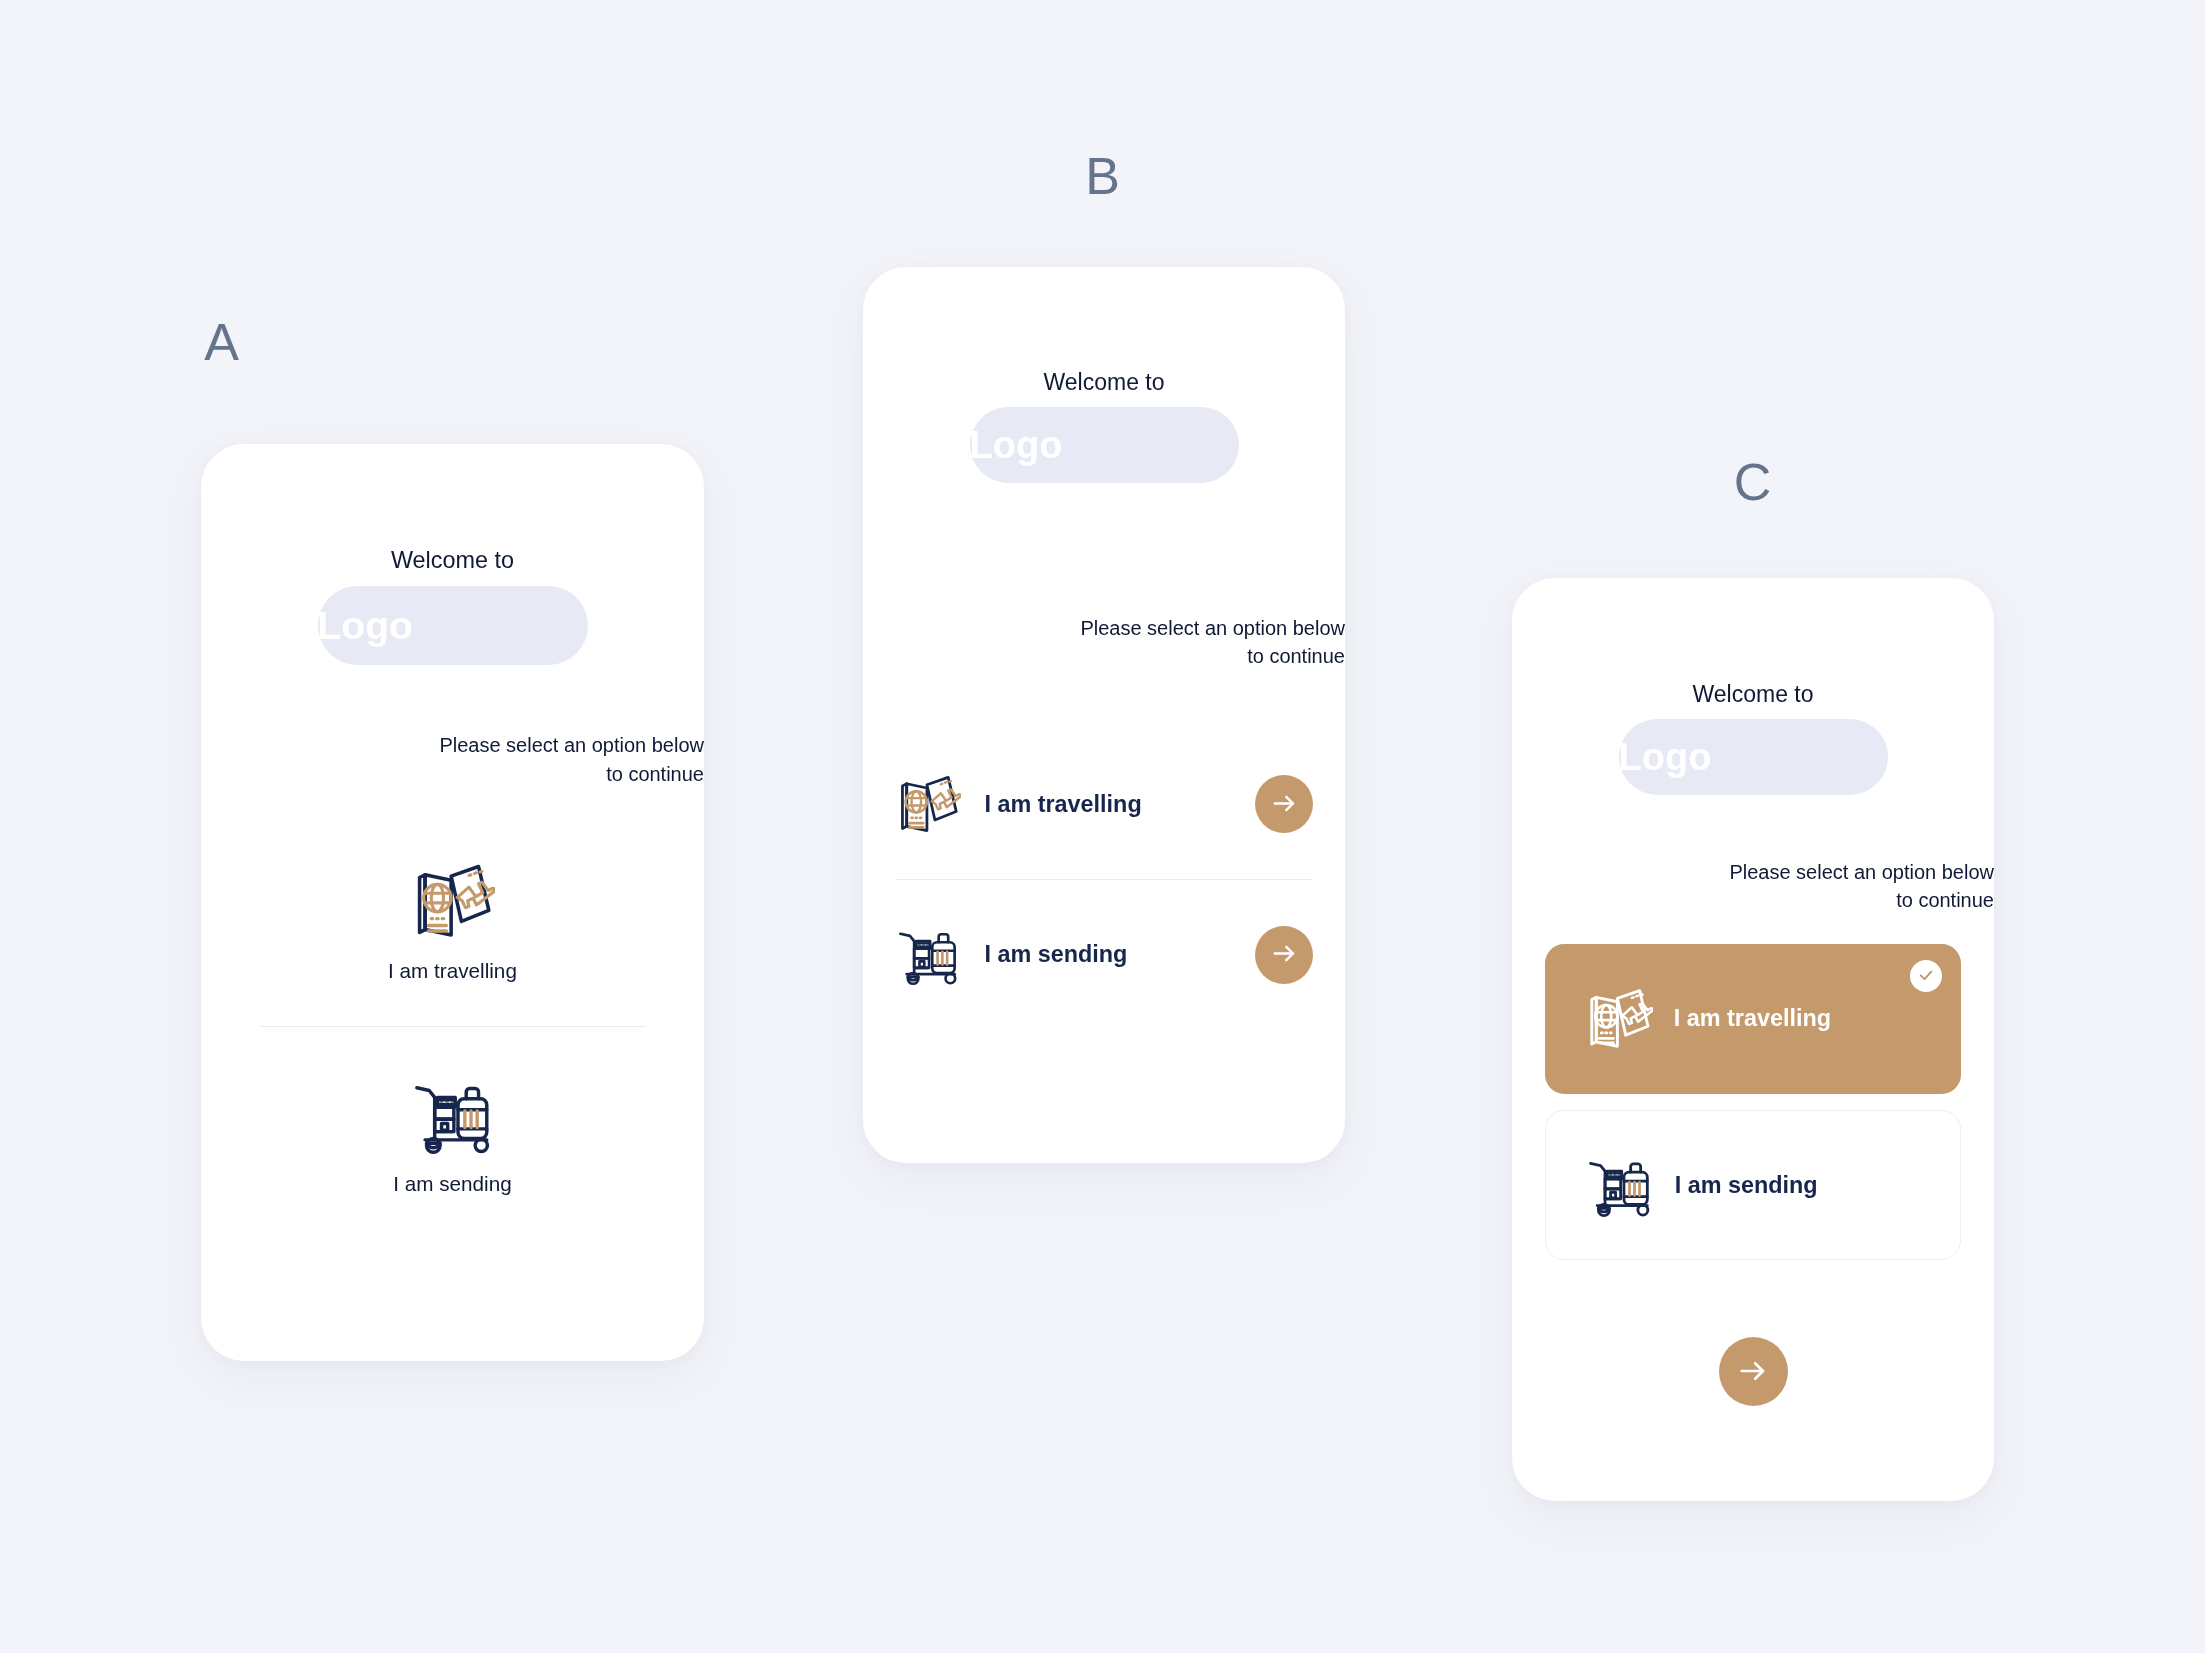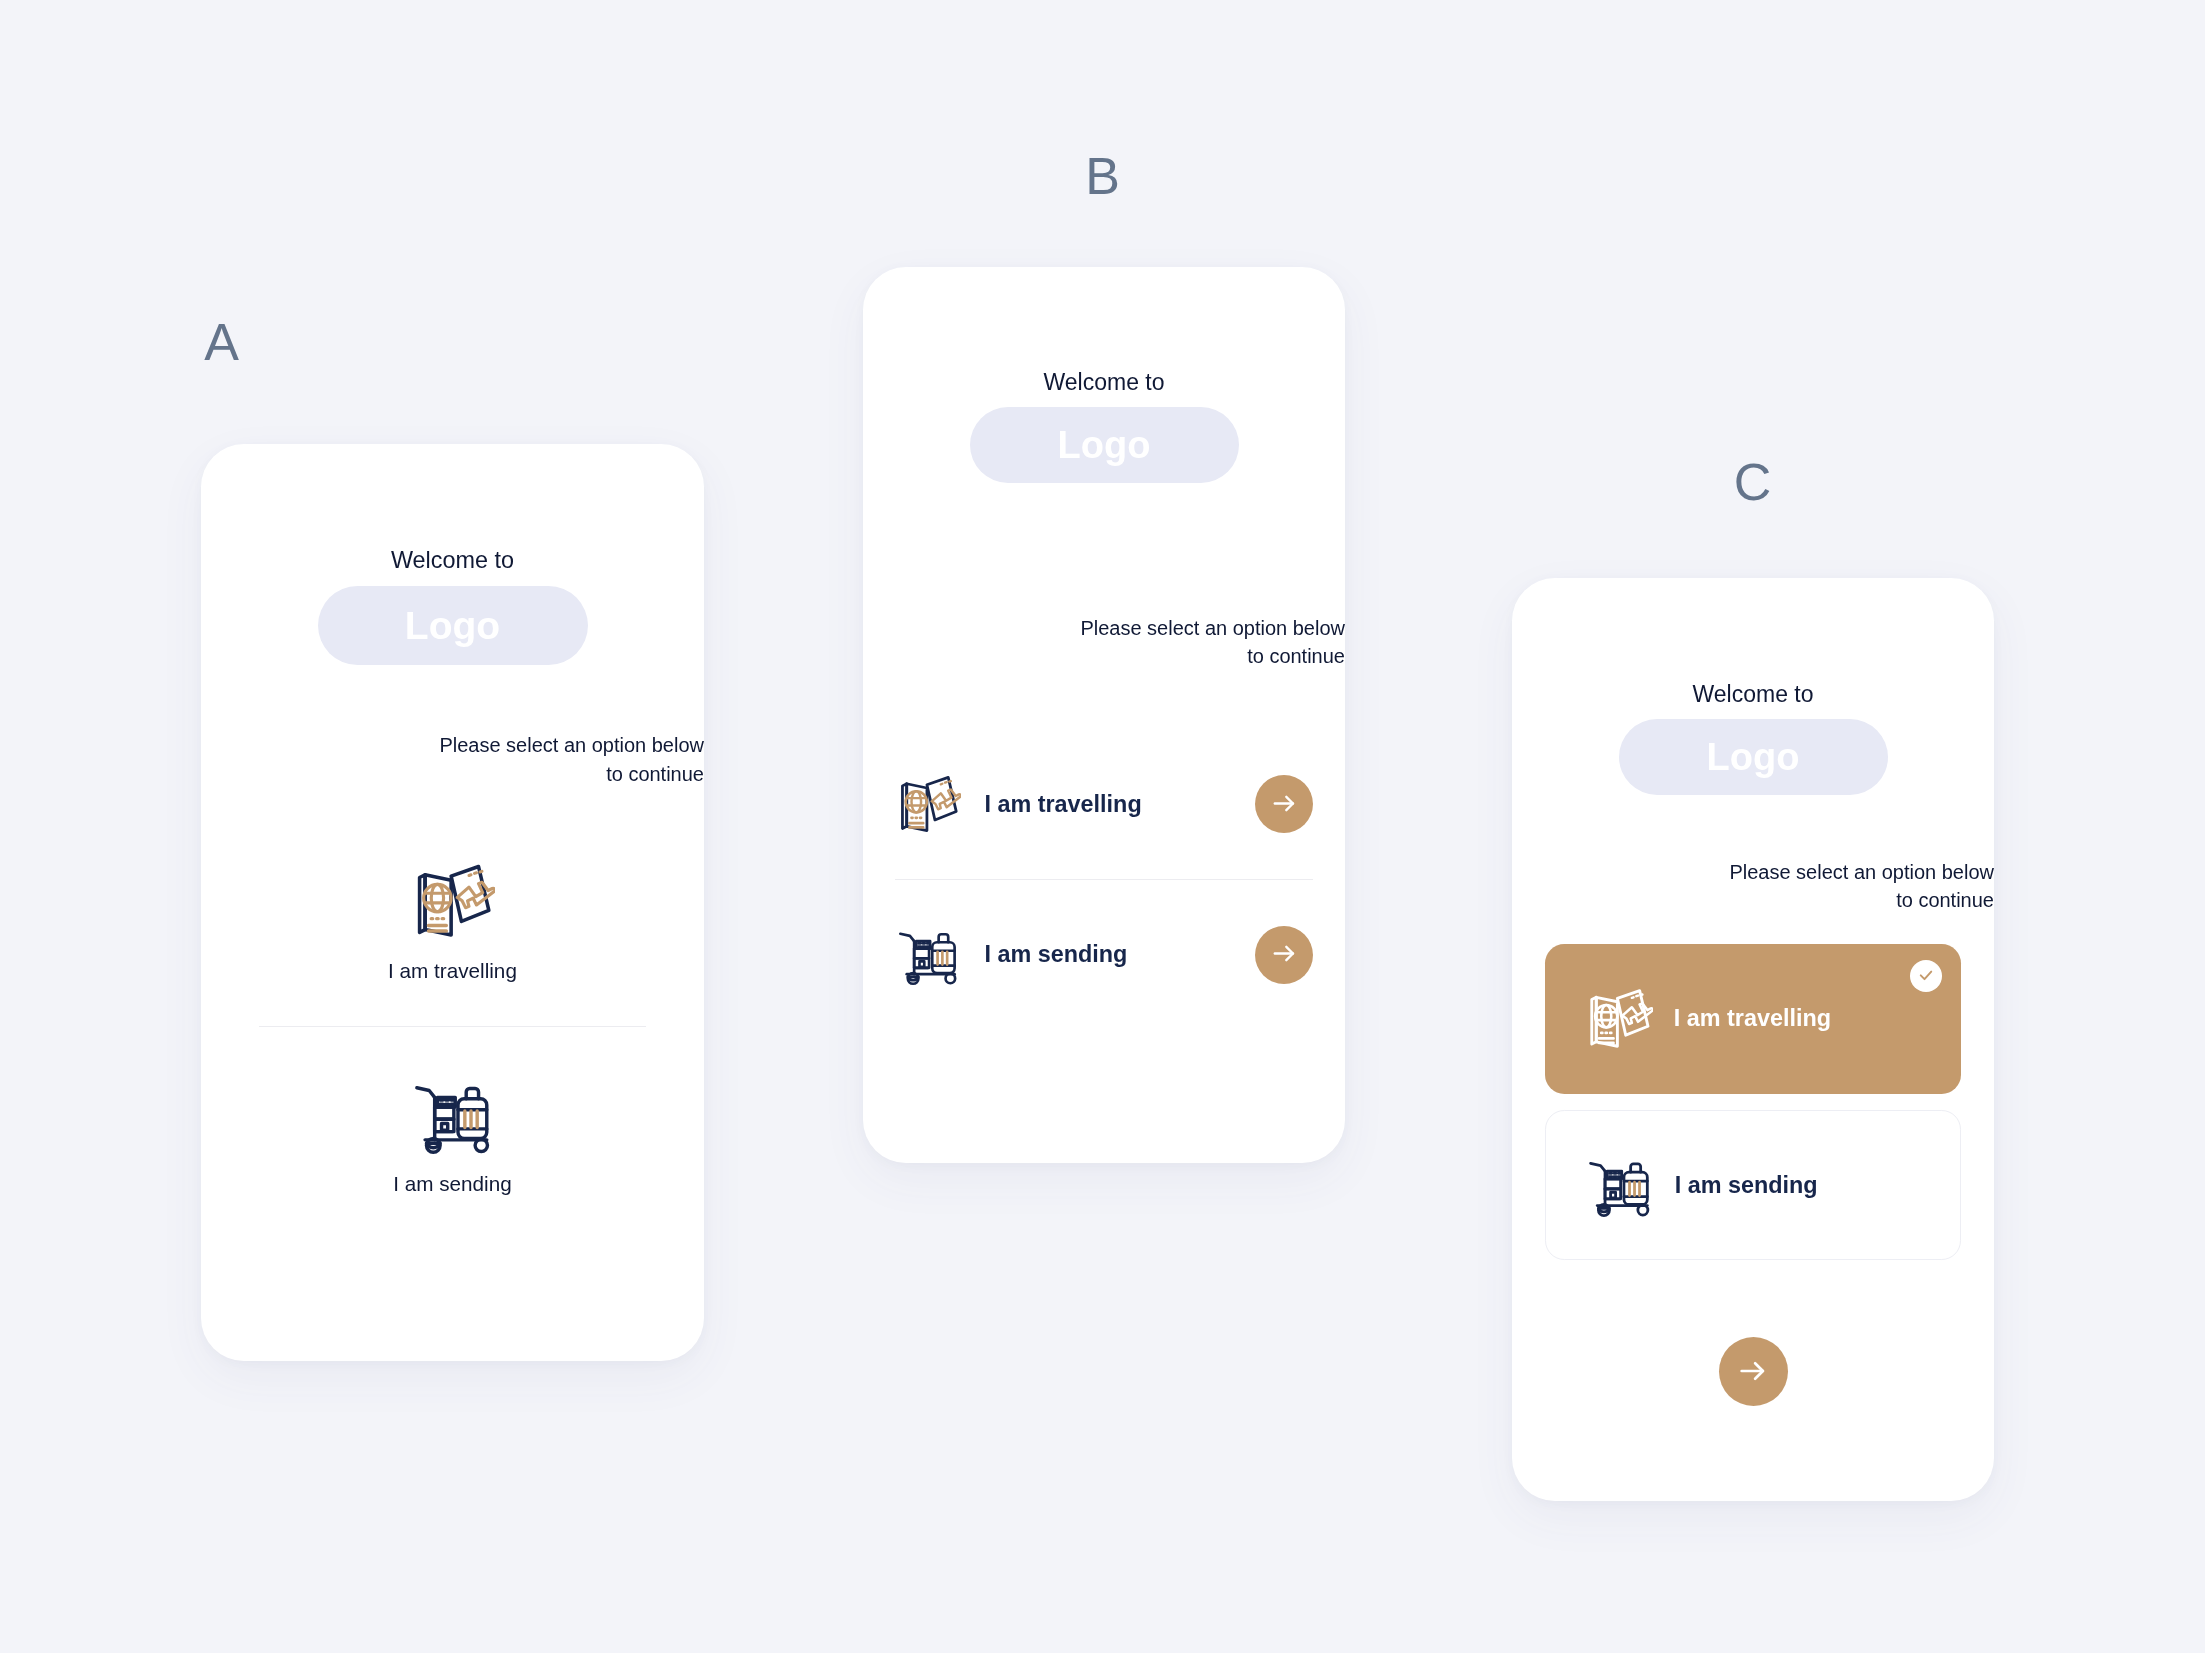--- a/index.html
+++ b/index.html
@@ -48,21 +48,21 @@
     text-align: center;
     color: #101935;
     font-weight: 400;
   }
 
   .logo-pill {
     background: #e7e9f5;
     border-radius: 688px;
     display: flex;
     align-items: center;
-    justify-content: center;
+    justify-content: flex-start;
     margin: 0 auto;
   }
 
   .logo-pill span {
     color: #ffffff;
     font-weight: 700;
     line-height: 1;
   }
 
   .subtitle {

